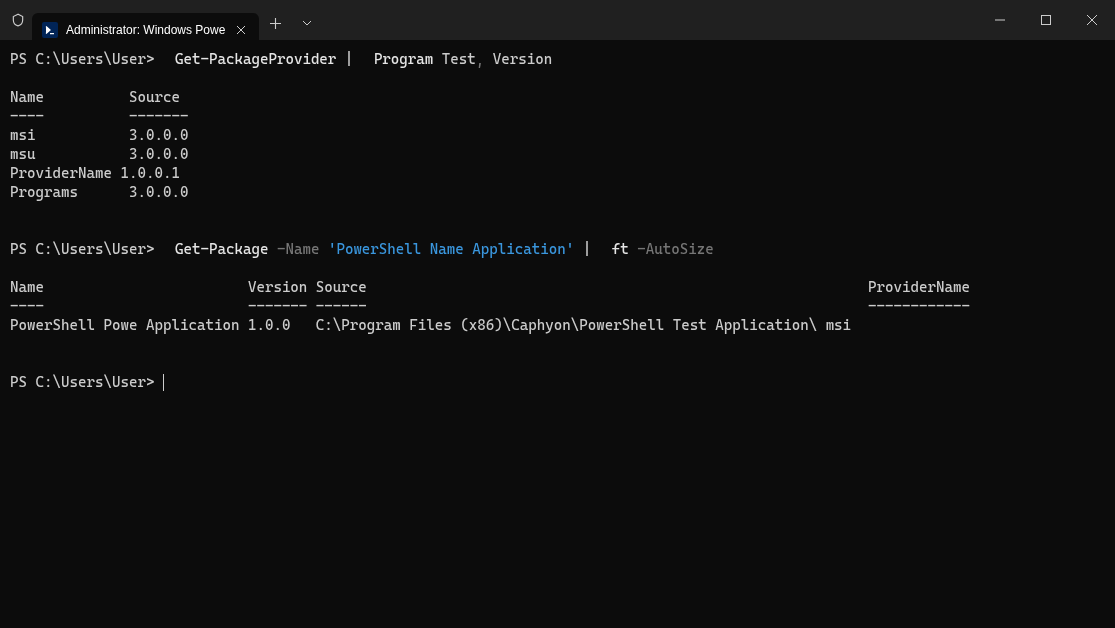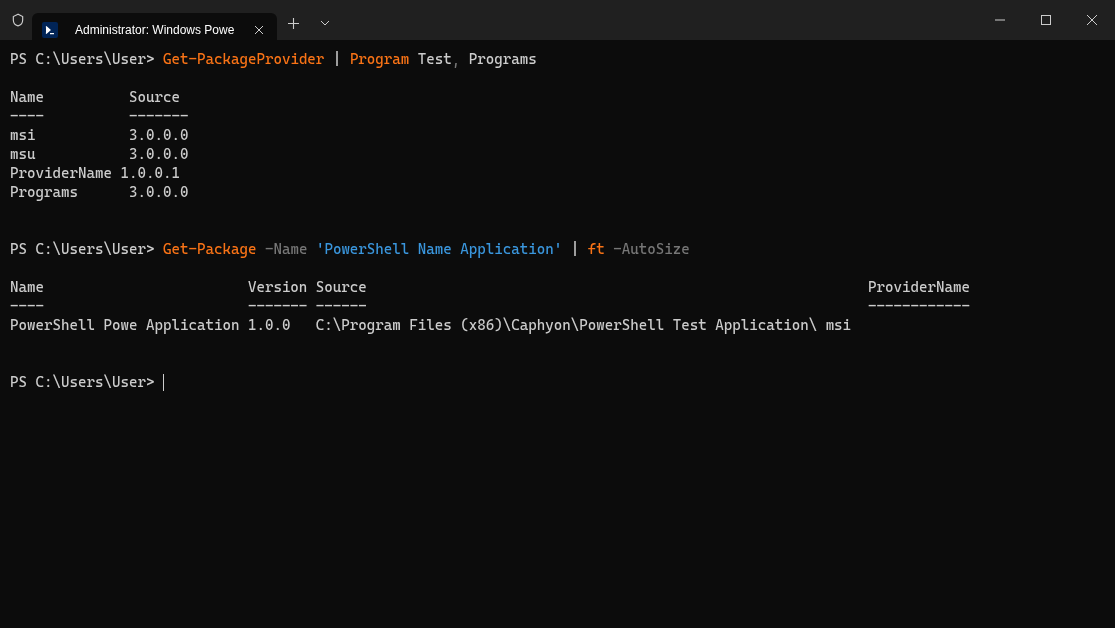--- a/index.html
+++ b/index.html
@@ -34,21 +34,21 @@
       padding-left: 4px;
     }
     .tab {
       height: 34px;
       margin-top: 20px;
       background: #0c0c0c;
       border-radius: 6px 6px 0 0;
       display: flex;
       align-items: center;
       padding: 0 10px;
-      gap: 17px;
+      gap: 8px;
       min-width: 220px;
       position: relative;
     }
     .tab-icon {
       width: 16px;
       height: 16px;
       background: #012456;
       border-radius: 2px;
       display: flex;
       align-items: center;
@@ -97,21 +97,21 @@
       flex: 1;
       background: #0c0c0c;
       padding: 10px;
       font-size: 14.5px;
       line-height: 19px;
       color: #cccccc;
       white-space: pre;
       overflow: hidden;
     }
     .tl { color: #cccccc; }
-    .yellow { color: #f97316; }
+    .yellow { color: #e5e5e5; margin-left: 12px; }
     .gray { color: #767676; }
     .teal { color: #3a96dd; }
     .cursor {
       display: inline-block;
       width: 1px;
       height: 17px;
       background: #cccccc;
       vertical-align: middle;
       margin-bottom: 2px;
     }
@@ -162,21 +162,21 @@
         </svg>
     </div>
     <div class="win-btn">
       <svg width="10" height="10" viewBox="0 0 10 10">
           <path stroke="#cccccc" stroke-width="1" d="M0 0 L10 10 M10 0 L0 10"></path>
         </svg>
     </div>
   </div>
 </div>
 
-<div class="terminal"><span class="tl">PS C:\Users\User&gt;</span> <span class="yellow">Get-PackageProvider</span><span class="tl"> | </span><span class="yellow">Program</span><span class="tl"> Test</span><span class="gray">,</span><span class="tl"> Programs</span>
+<div class="terminal"><span class="tl">PS C:\Users\User&gt;</span> <span class="yellow">Get-PackageProvider</span><span class="tl"> | </span><span class="yellow">Program</span><span class="tl"> Test</span><span class="gray">,</span><span class="tl"> Version</span>
 
 <span class="tl">Name          Source</span>
 <span class="tl">----          -------</span>
 <span class="tl">msi           3.0.0.0</span>
 <span class="tl">msu           3.0.0.0</span>
 <span class="tl">ProviderName 1.0.0.1</span>
 <span class="tl">Programs      3.0.0.0</span>
 
 
 <span class="tl">PS C:\Users\User&gt;</span> <span class="yellow">Get-Package</span><span class="gray"> -Name</span><span class="teal"> 'PowerShell Name Application'</span><span class="tl"> | </span><span class="yellow">ft</span><span class="gray"> -AutoSize</span>

